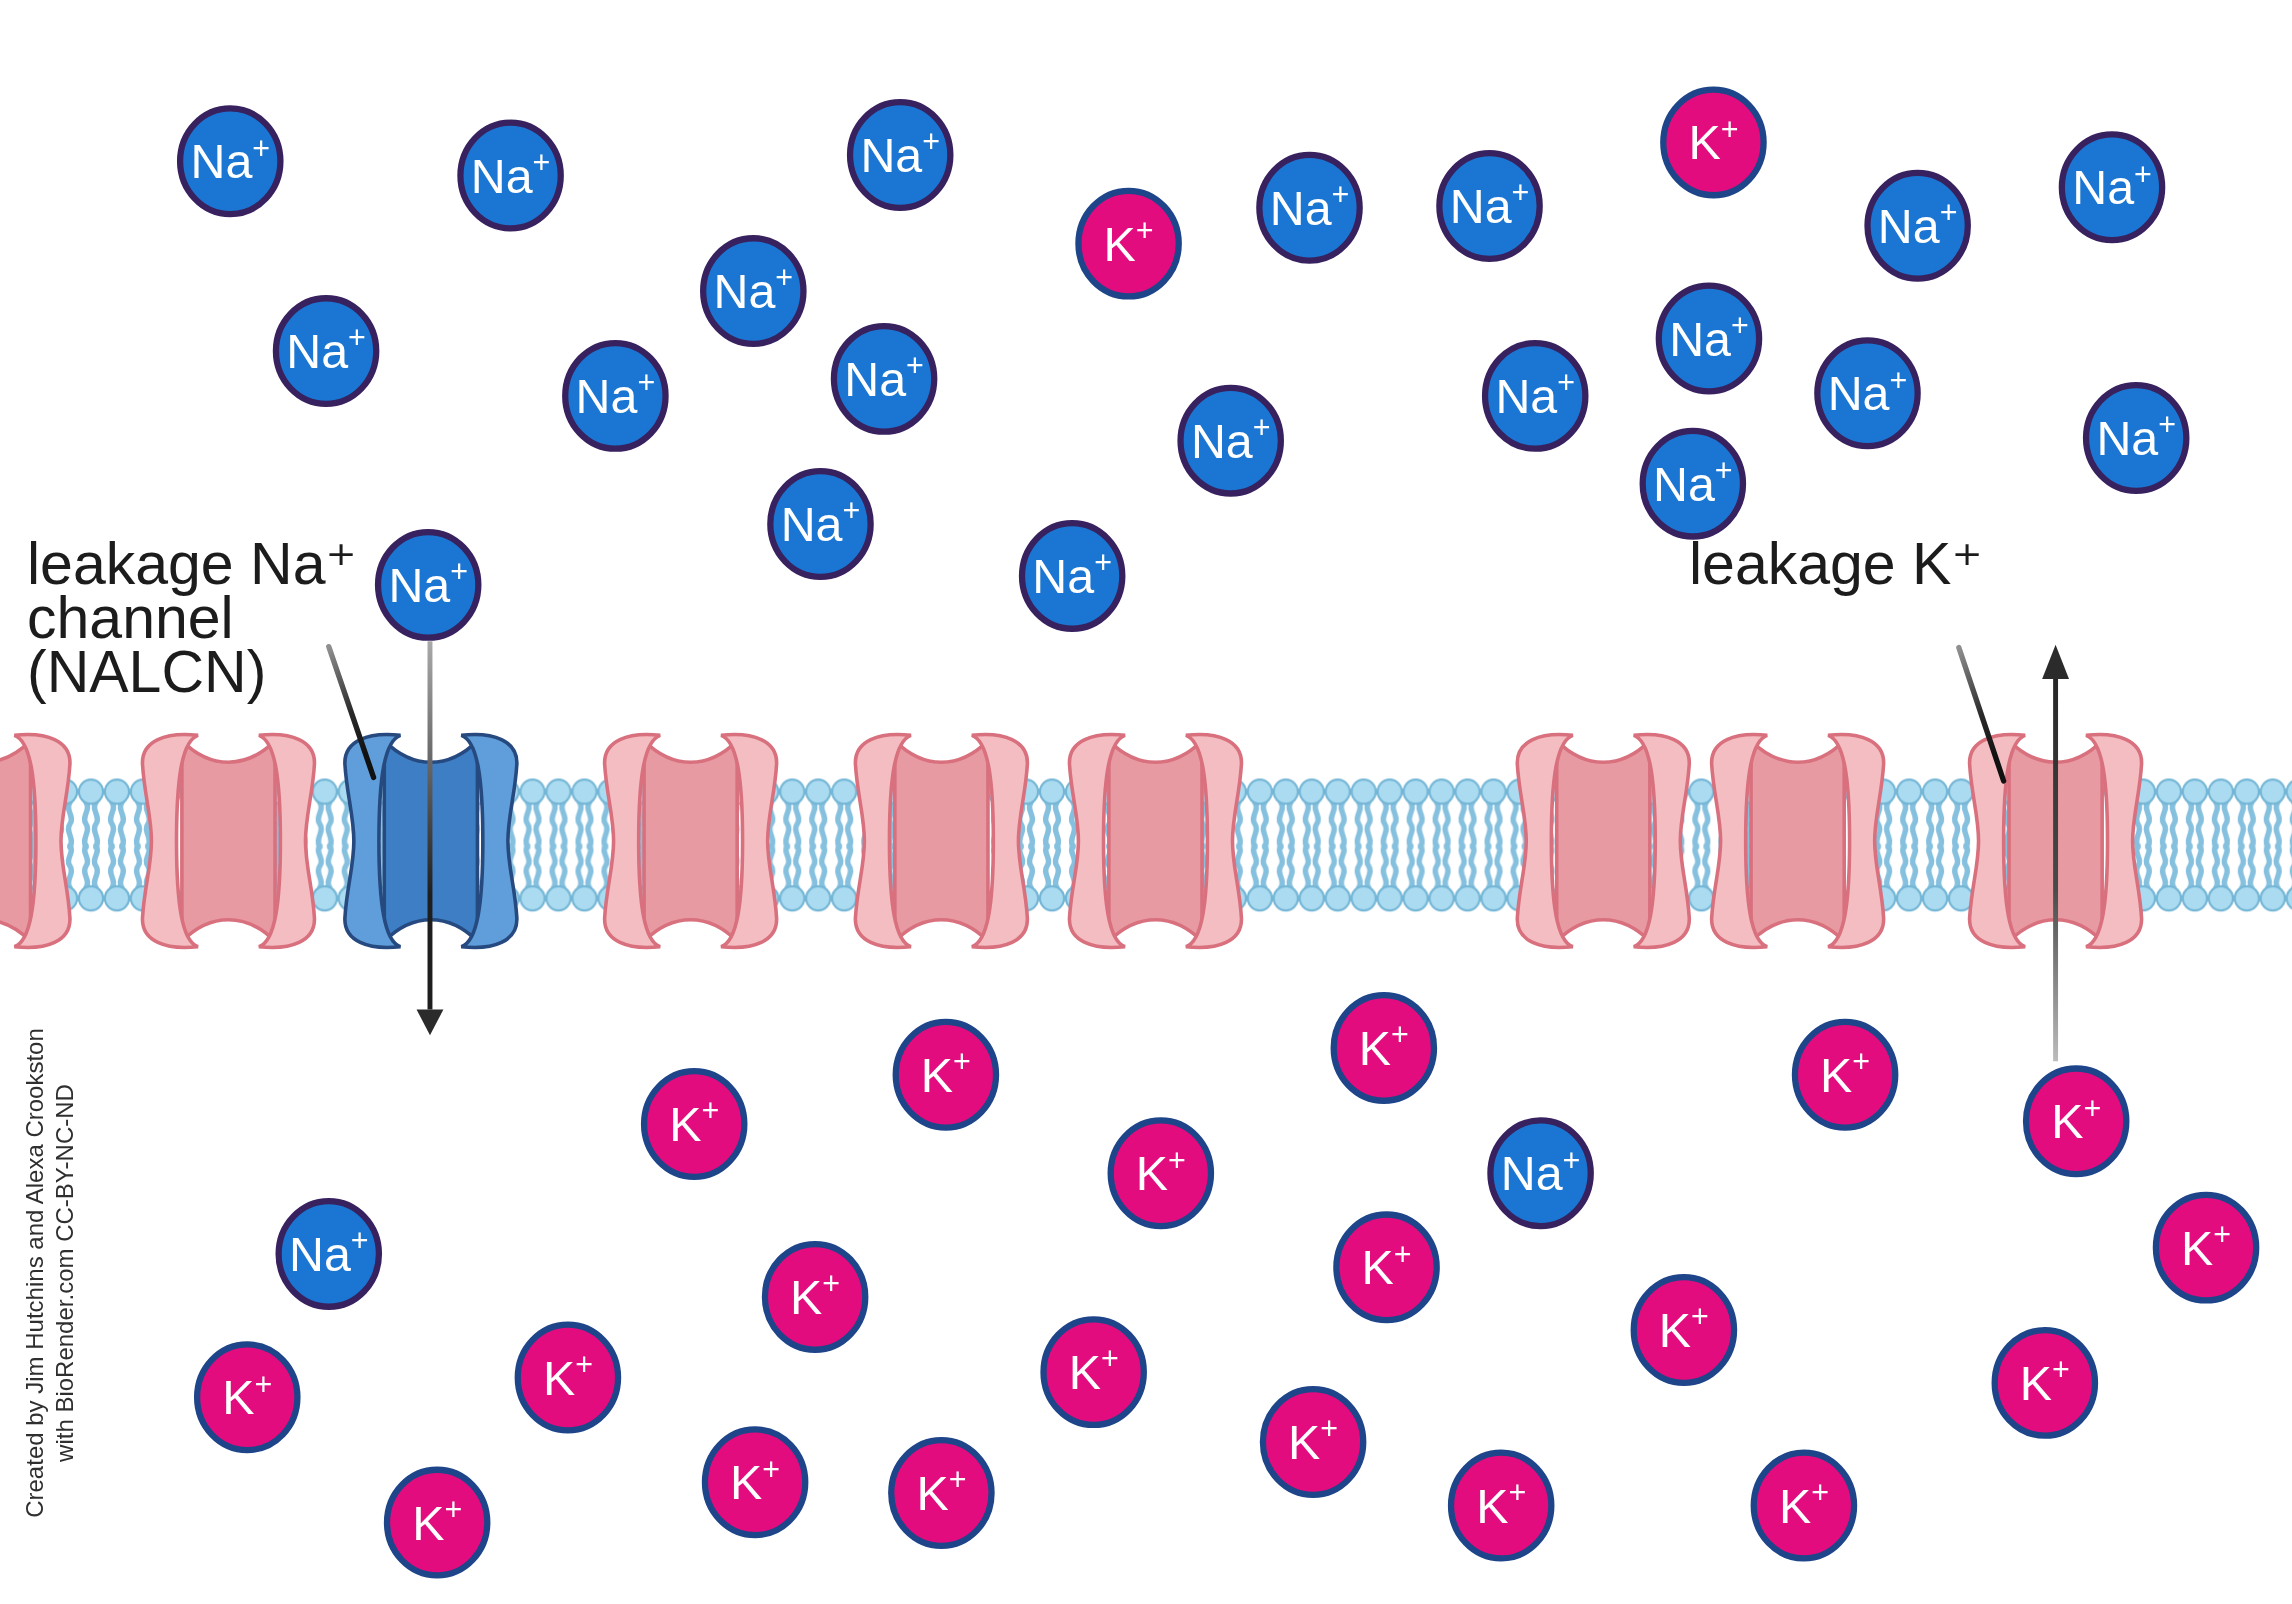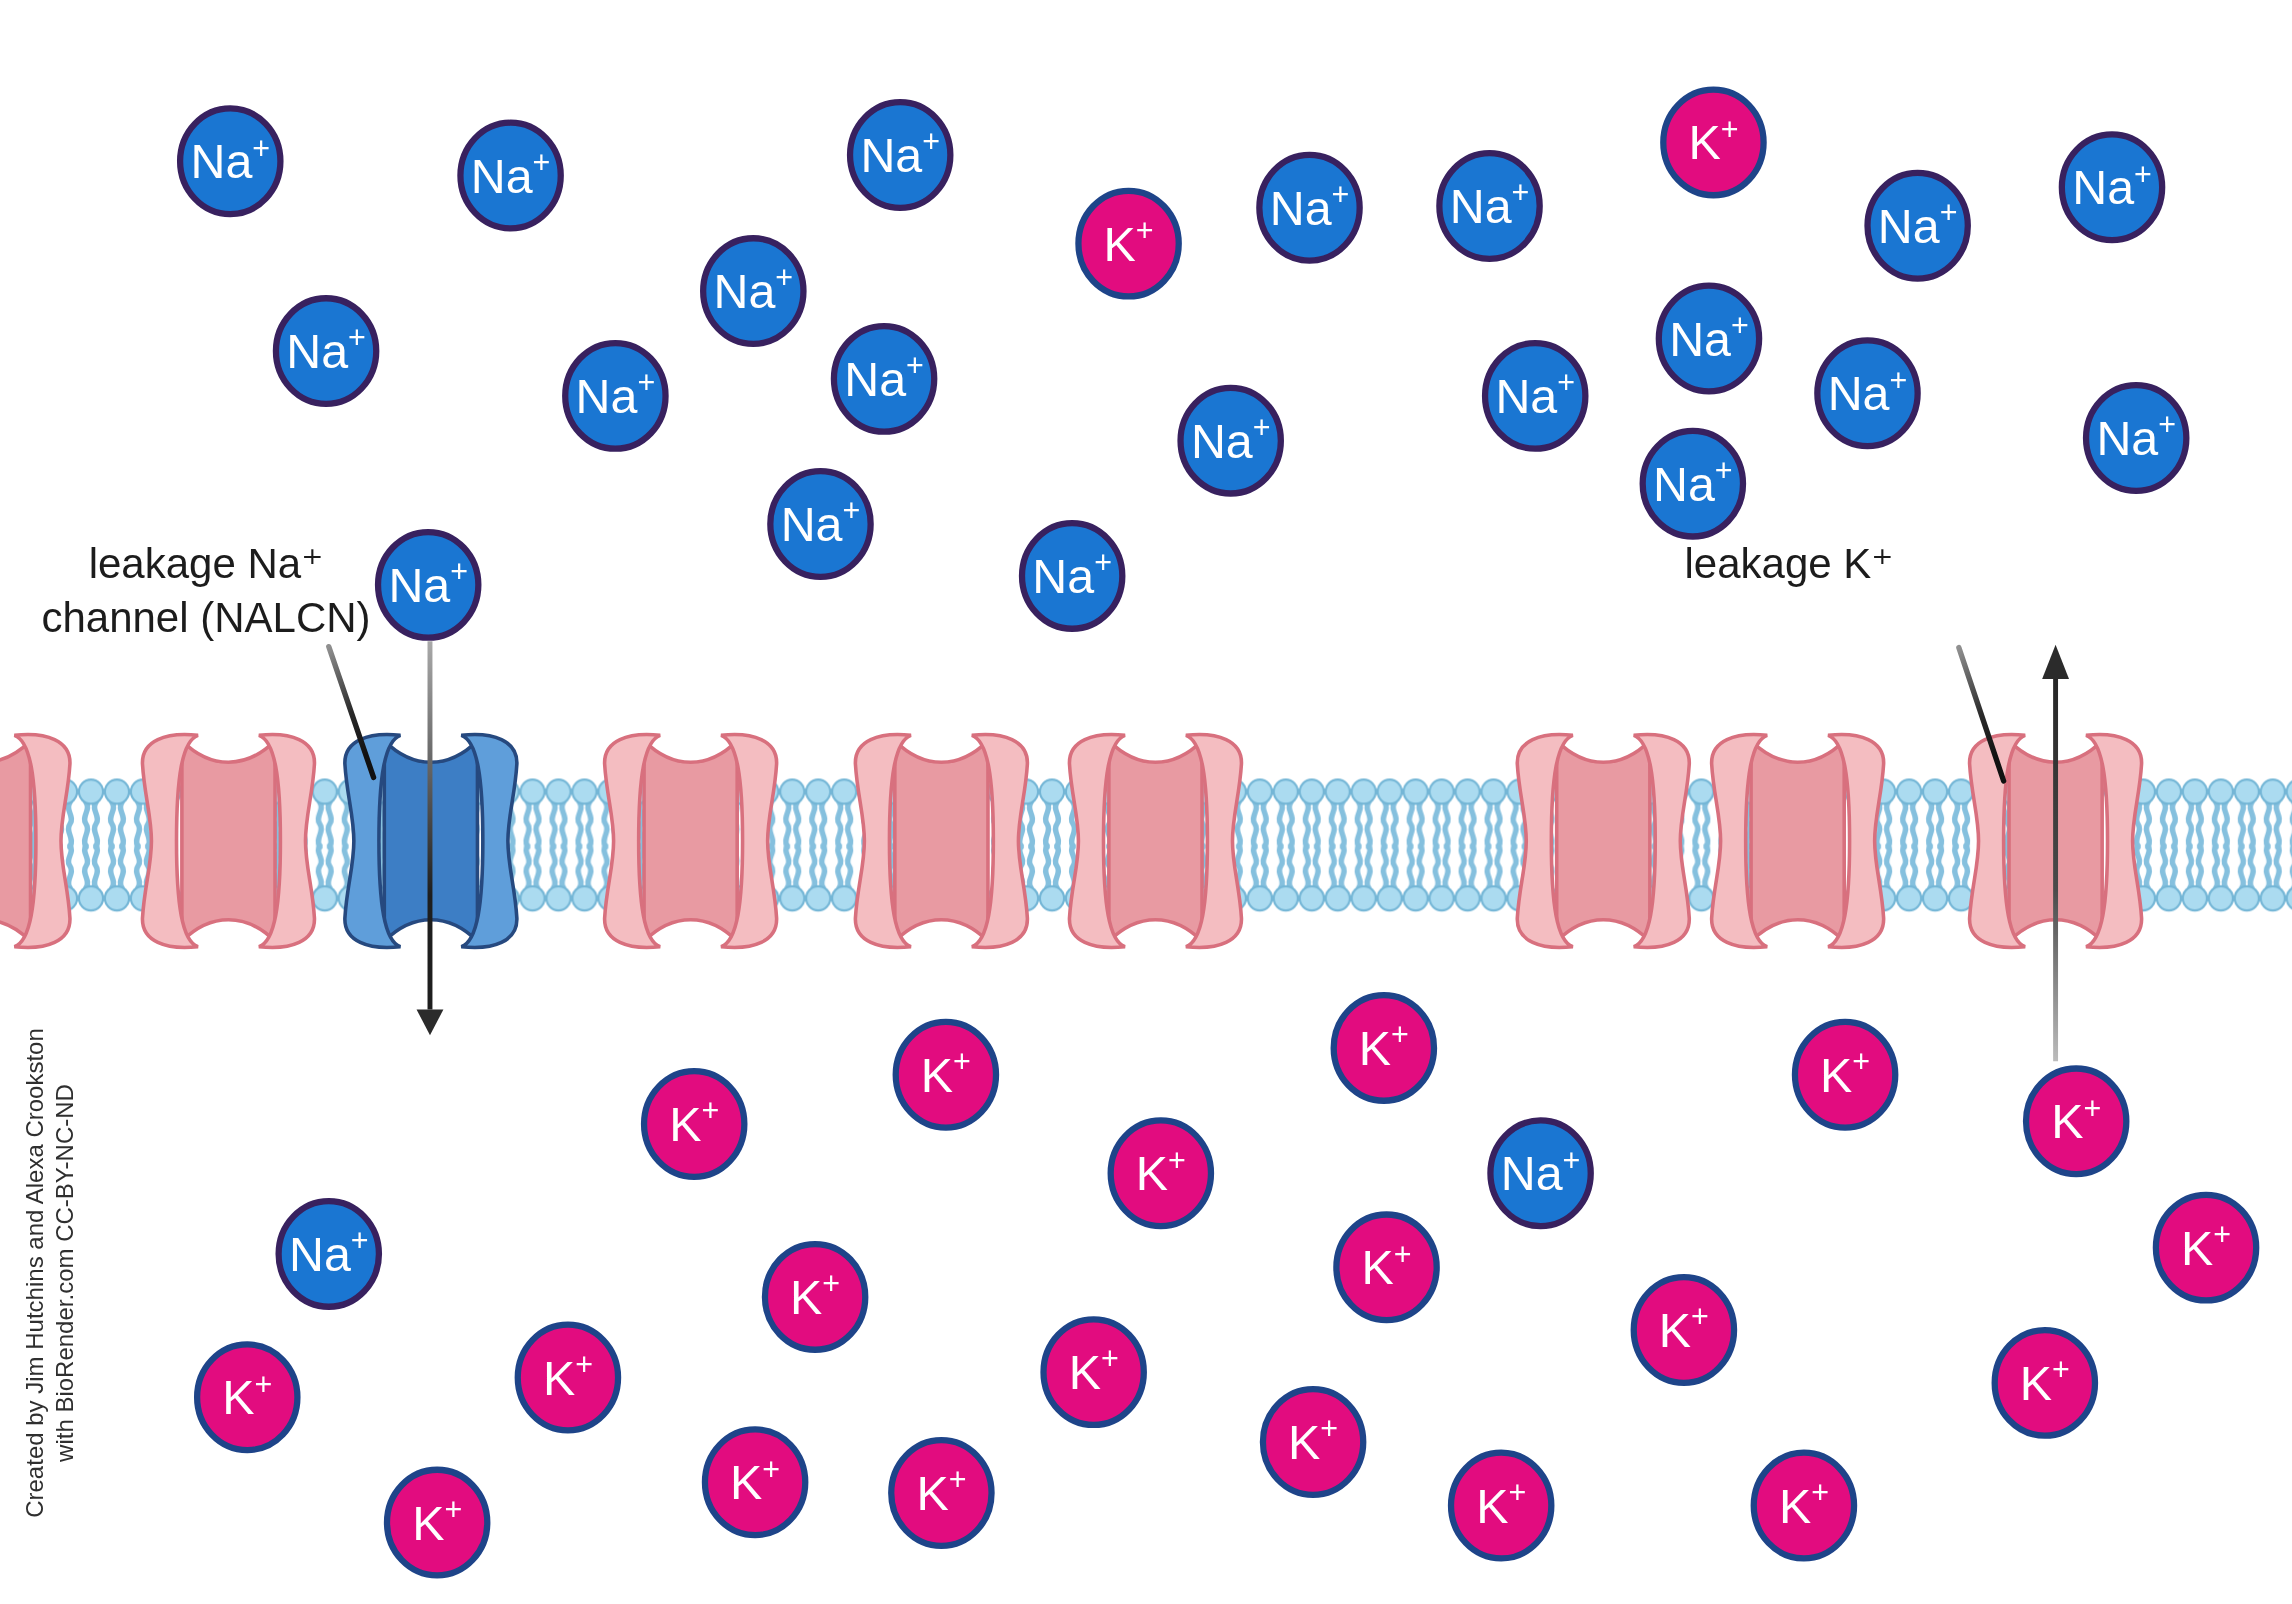--- a/index.html
+++ b/index.html
@@ -1,20 +1,20 @@
 <!DOCTYPE html>
 <html style="font-size:14.3px"><head>
 <meta charset="utf-8">
 <style>
   html,body{margin:0;padding:0;background:#ffffff;}
   body{width:2293px;height:1605px;position:relative;overflow:hidden;
        font-family:"Liberation Sans","DejaVu Sans",sans-serif;}
   #scene{position:absolute;left:0;top:0;}
-  .diagram-label{position:absolute;text-align:center;color:#1c1c1c;
-       font-size:42px;line-height:54px;font-family:"Liberation Sans","DejaVu Sans",sans-serif;}
+  .diagram-label{position:absolute;color:#1c1c1c;
+       font-size:59px;line-height:54px;font-family:"Liberation Sans","DejaVu Sans",sans-serif;}
   .credit{position:absolute;left:19.7px;top:1582px;width:618px;
        transform:rotate(-90deg);transform-origin:0 0;
        text-align:center;color:#2f2f2f;font-size:24px;line-height:30px;
        font-family:"Liberation Sans","DejaVu Sans",sans-serif;}
   
   .ch{--c-lobe:#f4bdc1;--c-center:#e89aa2;--c-stroke:#d8707e;}
   .ch.blue{--c-lobe:#5f9eda;--c-center:#3d7ec5;--c-stroke:#26497f;}
   .ion-text{fill:#ffffff;font-family:"Liberation Sans","DejaVu Sans",sans-serif;}
 </style>
 </head>
@@ -258,21 +258,21 @@
         <text x="0" y="19" text-anchor="middle" font-size="54" class="ion-text"><tspan>Na</tspan><tspan font-size="34" dy="-22">+</tspan></text>
       </g>
     </g>
 </svg>
 
 <div class="diagram-label" style="left:27px;top:537px;width:358px;">
   <div>leakage Na⁺</div>
   <div>channel (NALCN)</div>
 </div>
 
-<div class="diagram-label" style="left:1610px;top:537px;width:358px;">
+<div class="diagram-label" style="left:1689px;top:537px;width:358px;">
   <div>leakage K⁺</div>
 </div>
 
 <div class="credit">
   <div>Created by Jim Hutchins and Alexa Crookston</div>
   <div>with BioRender.com CC-BY-NC-ND</div>
 </div>
 
 
 </body></html>

